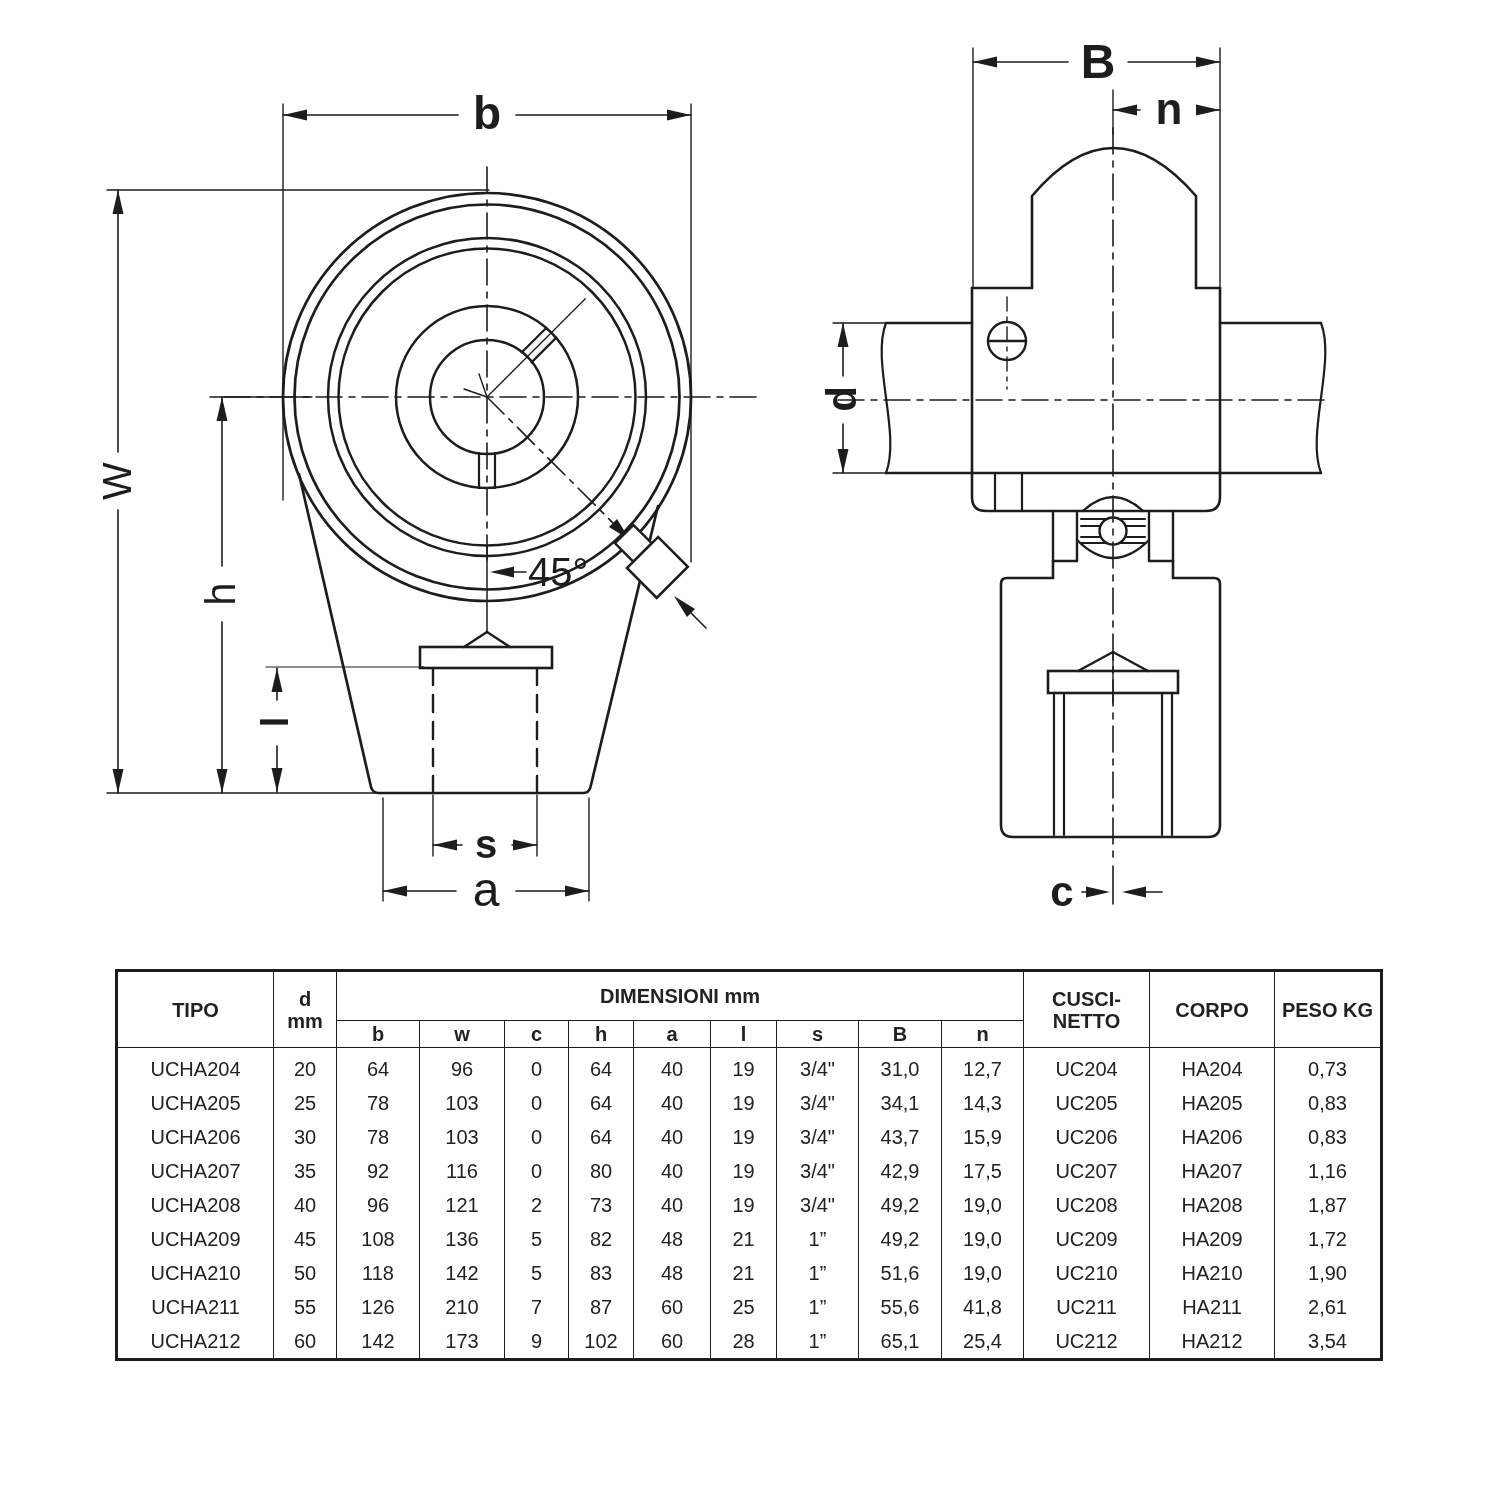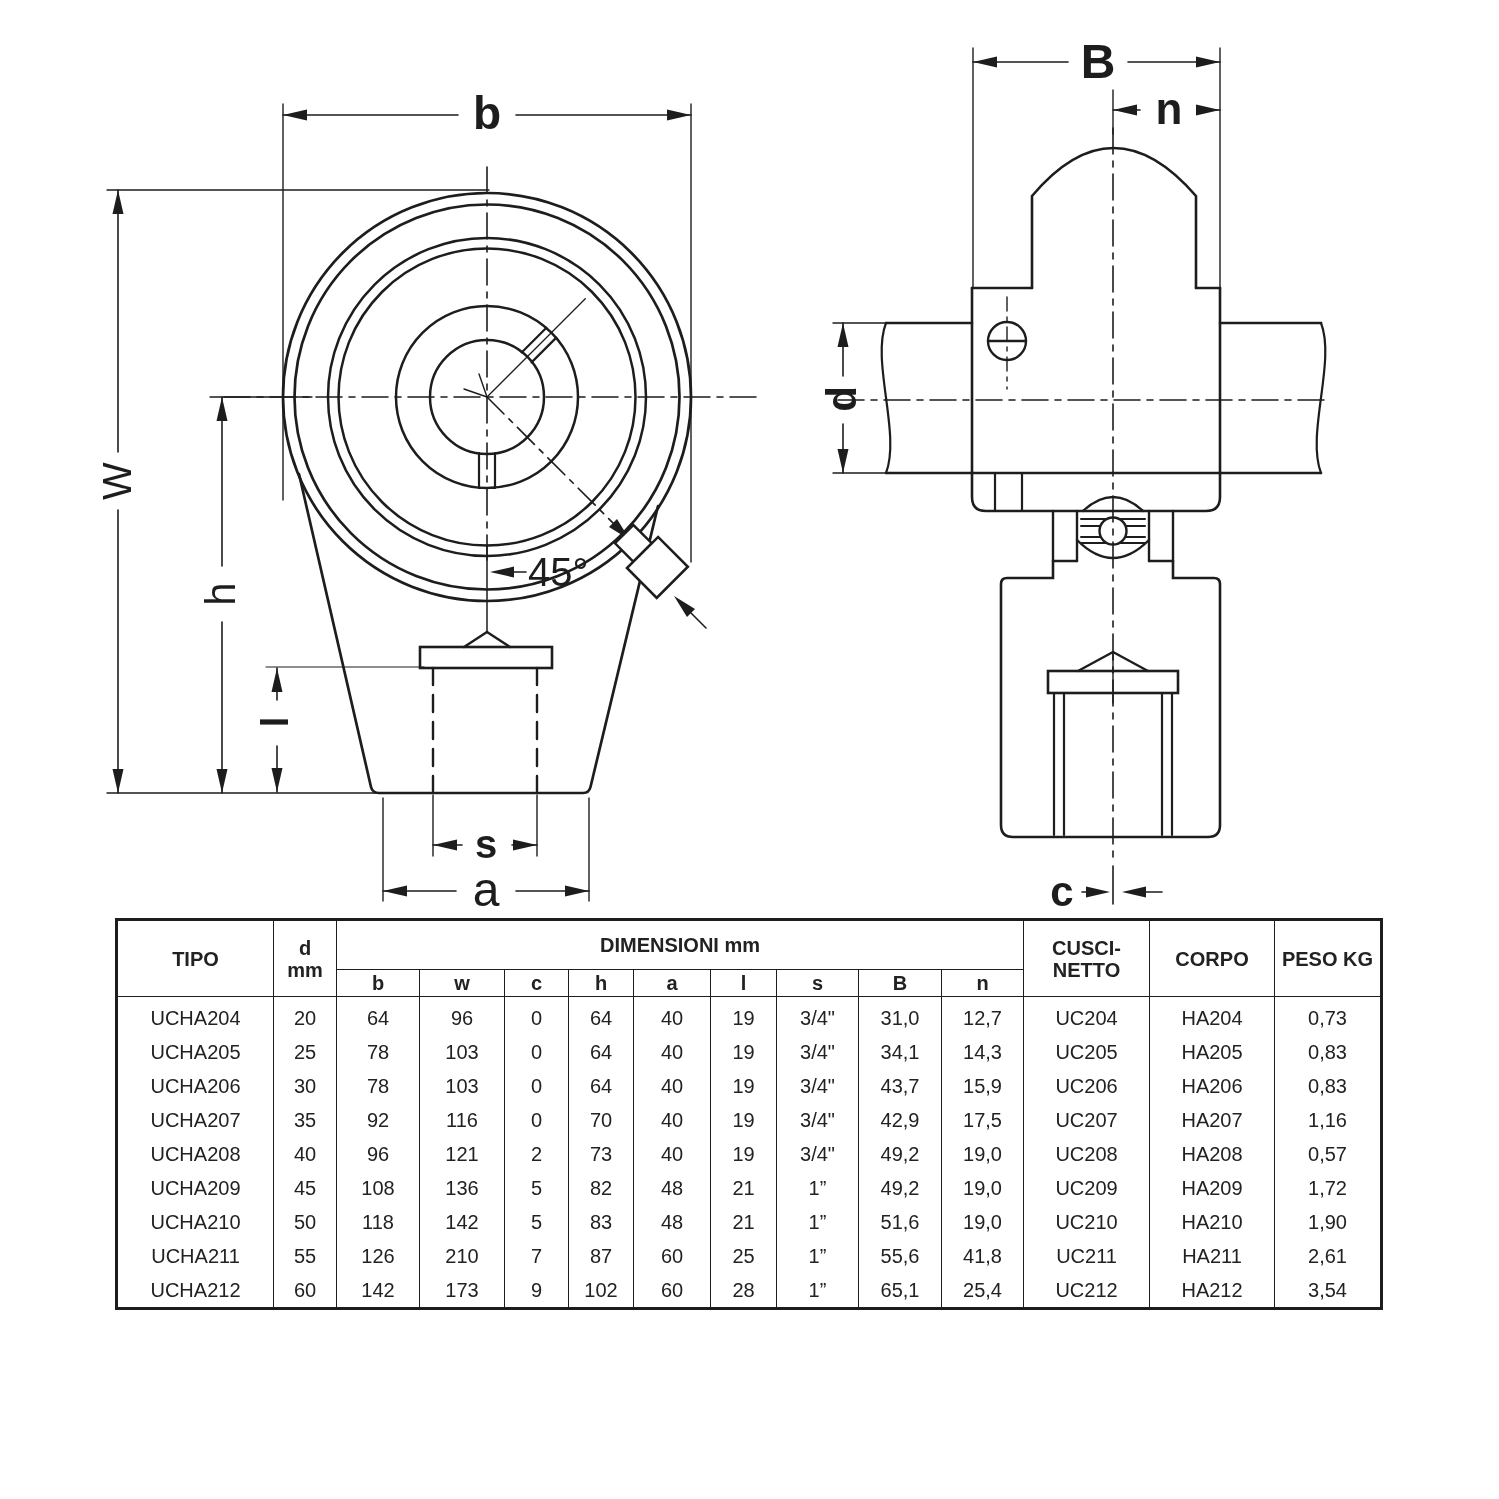--- a/index.html
+++ b/index.html
@@ -17,21 +17,21 @@
   .lbl-W    { font-size:40px; }
   .lbl-h    { font-size:42px; }
   .lbl-l    { font-size:38px; font-weight:bold; }
   .lbl-s    { font-size:40px; font-weight:bold; }
   .lbl-a    { font-size:48px; }
   .lbl-d    { font-size:42px; font-weight:bold; }
   .lbl-c    { font-size:42px; font-weight:bold; }
   .lbl-ang  { font-size:40px; }
 
   table.spec {
-    position:absolute; left:115px; top:918px; width:1265px;
+    position:absolute; left:115px; top:969px; width:1265px;
     border-collapse:collapse; table-layout:fixed;
     border:3px solid #1d1d1d;
     font-size:20px; line-height:1.1; color:#222;
   }
   table.spec th, table.spec td {
     padding:0; text-align:center; vertical-align:middle;
     border-left:1.5px solid #1d1d1d; border-right:1.5px solid #1d1d1d;
   }
   table.spec thead th { font-weight:bold; }
   table.spec tr.hrow1 th { height:48px; }
@@ -402,21 +402,21 @@
           <td>UC206</td>
           <td>HA206</td>
           <td>0,83</td>
         </tr>
         <tr>
           <td>UCHA207</td>
           <td>35</td>
           <td>92</td>
           <td>116</td>
           <td>0</td>
-          <td>70</td>
+          <td>80</td>
           <td>40</td>
           <td>19</td>
           <td>3/4"</td>
           <td>42,9</td>
           <td>17,5</td>
           <td>UC207</td>
           <td>HA207</td>
           <td>1,16</td>
         </tr>
         <tr>
@@ -426,21 +426,21 @@
           <td>121</td>
           <td>2</td>
           <td>73</td>
           <td>40</td>
           <td>19</td>
           <td>3/4"</td>
           <td>49,2</td>
           <td>19,0</td>
           <td>UC208</td>
           <td>HA208</td>
-          <td>0,57</td>
+          <td>1,87</td>
         </tr>
         <tr>
           <td>UCHA209</td>
           <td>45</td>
           <td>108</td>
           <td>136</td>
           <td>5</td>
           <td>82</td>
           <td>48</td>
           <td>21</td>

